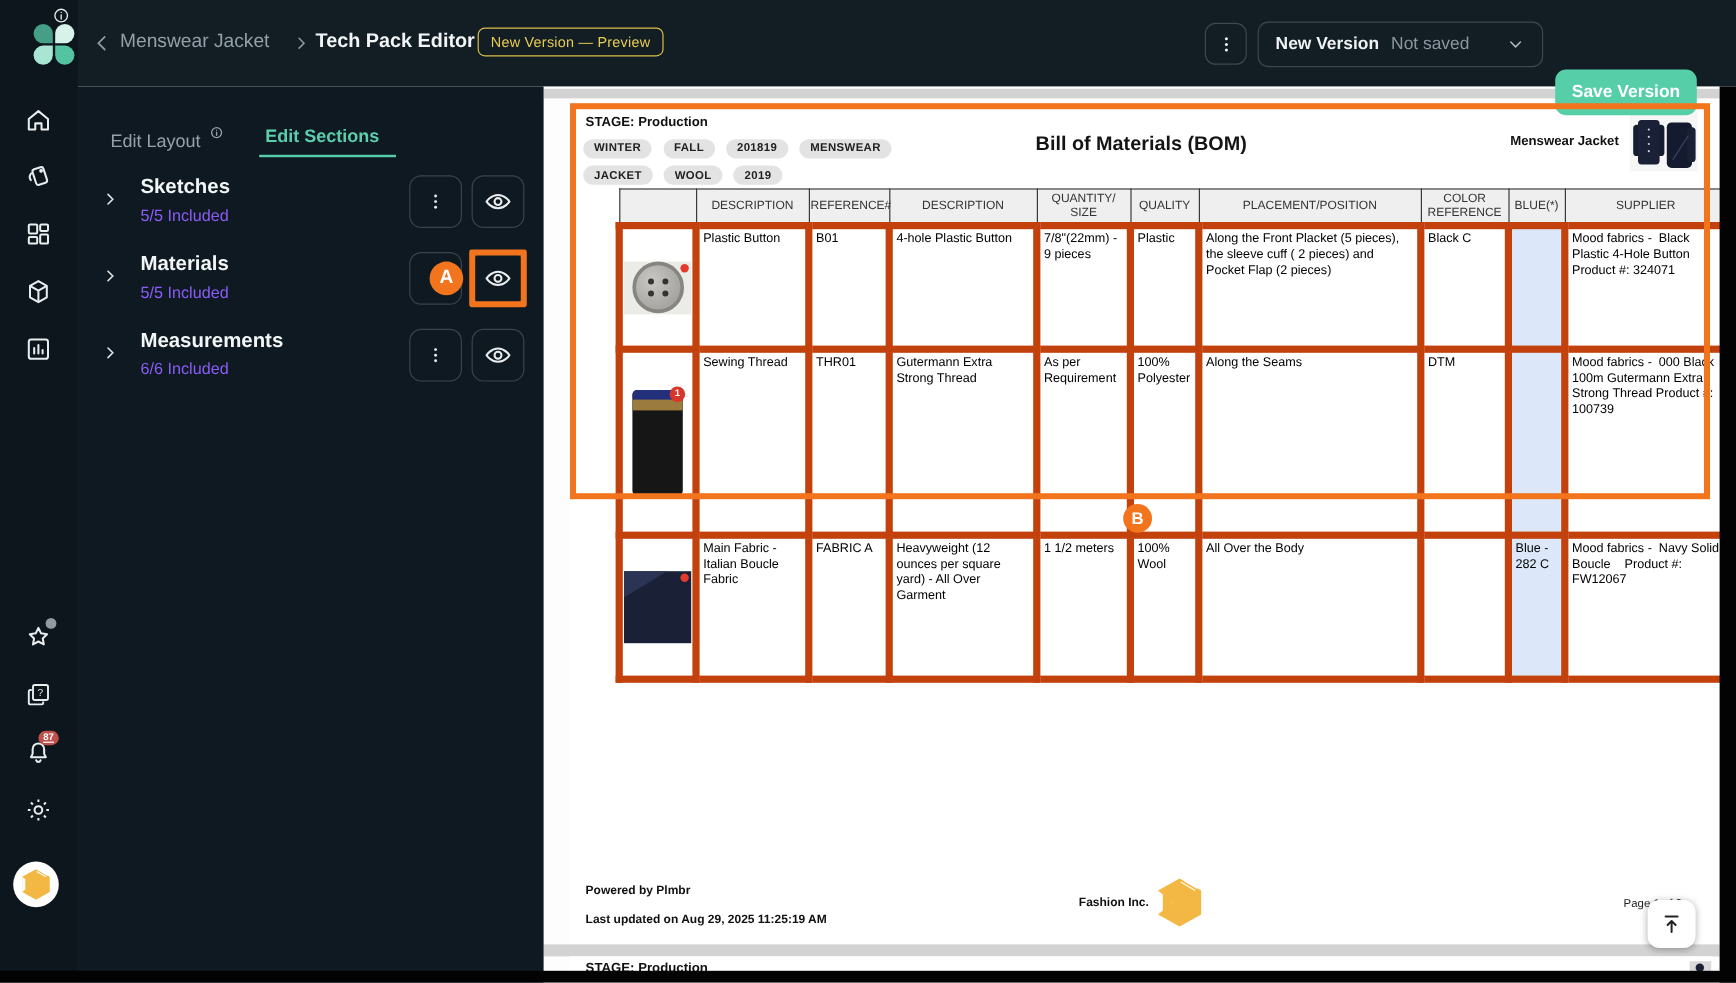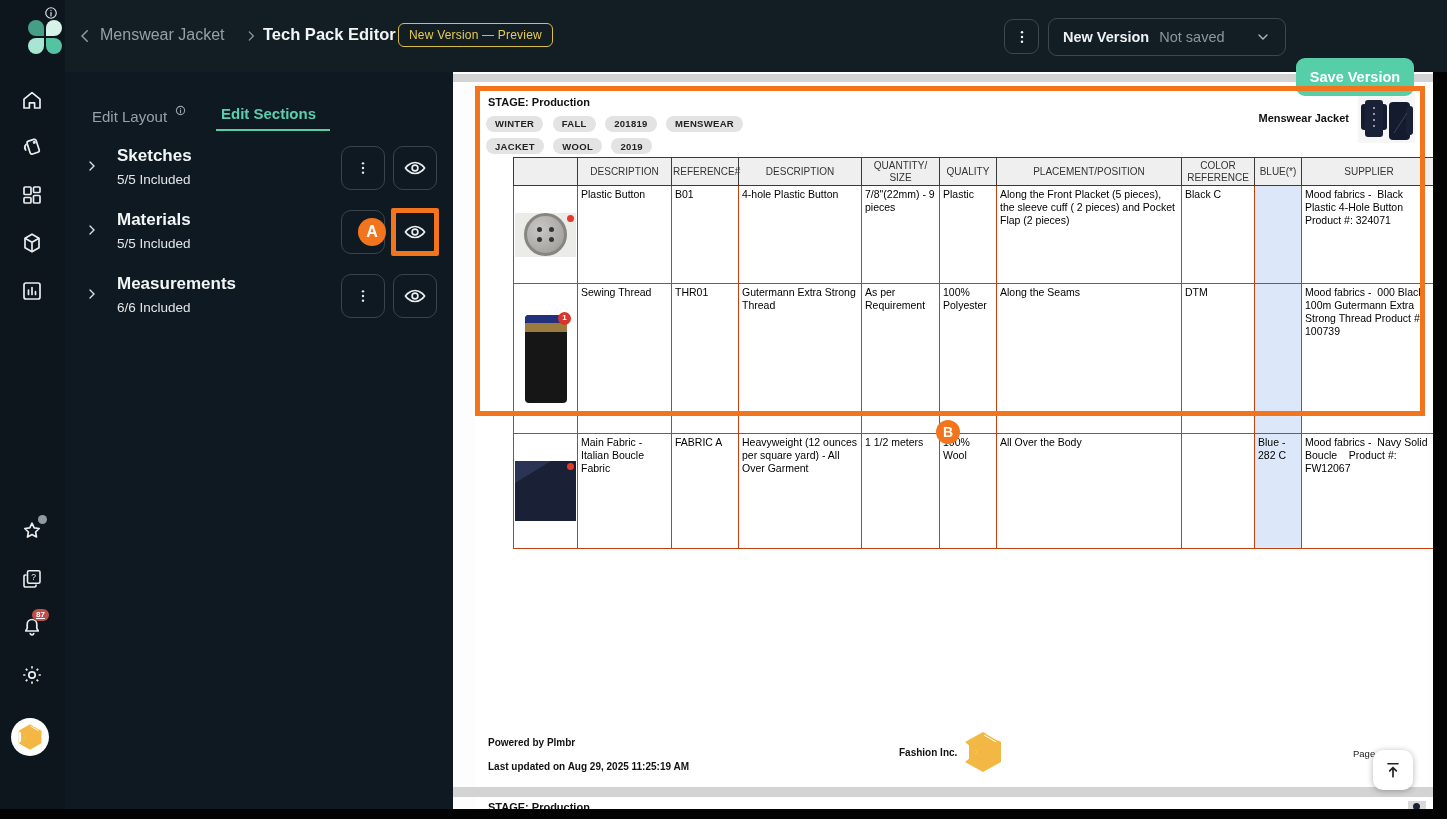--- a/index.html
+++ b/index.html
@@ -31,36 +31,36 @@
   .railicon{left:19px;width:26px;height:26px;display:flex;align-items:center;justify-content:center;}
   .notif-badge{background:#bf4f4a;color:#fff;font-size:8px;font-weight:700;border-radius:8px;
                padding:1px 4px;line-height:1.2;}
   .star-dot{width:9px;height:9px;border-radius:50%;background:#919aa0;}
   .avatar{width:38px;height:38px;border-radius:50%;background:#fff;display:flex;align-items:center;justify-content:center;}
   
   .tab-inactive{color:#97a1a8;font-size:15px;}
   .tab-active{color:#5bcfad;font-size:15px;font-weight:600;}
   .tab-underline{height:2px;background:#54cfa8;}
   .sec-title{color:#f3f6f7;font-size:17px;font-weight:700;}
-  .sec-sub{color:#e5e5e5;font-size:13.5px;}
+  .sec-sub{color:#8b5cf6;font-size:13.5px;}
   .btn44{width:44px;height:44px;border:1px solid #39454d;border-radius:10px;display:flex;
          align-items:center;justify-content:center;background:transparent;box-sizing:border-box;}
   .applybtn{background:#57cfa9;border-radius:6px;color:#fff;font-size:15.5px;font-weight:700;
             display:flex;align-items:center;justify-content:center;}
   
   .page{background:#fff;}
   .stage-text{font-size:11px;font-weight:700;color:#111;}
   .pill{display:inline-block;background:#e3e3e3;border-radius:9px;padding:2.5px 9px;font-size:9.5px;
         font-weight:600;color:#222;margin:0 5px 4px 0;letter-spacing:.3px;}
   .doc-title{font-size:16.5px;font-weight:600;color:#141414;text-align:center;}
   .prod-name{font-size:11px;font-weight:600;color:#111;}
   .bom{border-collapse:collapse;table-layout:fixed;width:923px;color:#000;border:1.5px solid #2c2c2c;}
   .bom th{background:#efefef;font-weight:400;font-size:10px;color:#333;border:1px solid #3a3a3a;
           padding:2px 1px;line-height:1.15;text-align:center;}
-  .bom td{border:1px solid #c2410c;vertical-align:top;padding:2px 3px;line-height:1.22;
+  .bom td{border:6px solid #c2410c;vertical-align:top;padding:2px 3px;line-height:1.22;
           font-size:10.5px;white-space:pre-wrap;word-wrap:break-word;}
   .bom td.blue{background:#dce8f9;}
   .bom td.photo{padding:1px;}
   
   .ph-btn{position:relative;width:100%;height:44px;background:#ebebe8;display:flex;align-items:center;justify-content:center;}
   .disc{width:37px;height:37px;border-radius:50%;background:radial-gradient(circle at 35% 35%,#c9c7c3,#9a9894);
         border:3px solid #87857f;position:relative;box-sizing:content-box;}
   .hole{position:absolute;width:5px;height:5px;border-radius:50%;background:#333;}
   .reddot{position:absolute;width:7px;height:7px;border-radius:50%;background:#e33a2e;top:2px;right:2px;}
   .ph-thread{position:relative;width:100%;height:96px;background:#fff;display:flex;justify-content:center;}
@@ -96,20 +96,21 @@
       <div class="abs stage-text" style="left:13px;top:11px;">STAGE: Production</div>
       <div class="abs" style="left:11px;top:28px;width:320px;">
         <span class="pill">WINTER</span>
         <span class="pill">FALL</span>
         <span class="pill">201819</span>
         <span class="pill">MENSWEAR</span>
         <span class="pill">JACKET</span>
         <span class="pill">WOOL</span>
         <span class="pill">2019</span>
       </div>
+      <div class="abs doc-title" style="left:300px;top:26px;width:352px;">Bill of Materials (BOM)</div>
 
       <div class="abs" style="right:12px;top:8px;display:flex;align-items:center;">
         <span class="prod-name" style="margin-right:9px;">Menswear Jacket</span>
         <svg width="57" height="50" viewBox="0 0 57 50">
           <rect x="0" y="0" width="57" height="50" fill="#f6f6f6"></rect>
           <rect x="3" y="11" width="7" height="26" rx="3" fill="#161c30"></rect>
           <rect x="22" y="11" width="7" height="26" rx="3" fill="#161c30"></rect>
           <rect x="7" y="7" width="18" height="37" rx="3" fill="#1a2136"></rect>
           <circle cx="16" cy="15" r="0.9" fill="#cfd3dd"></circle>
             <circle cx="16" cy="21" r="0.9" fill="#cfd3dd"></circle>

